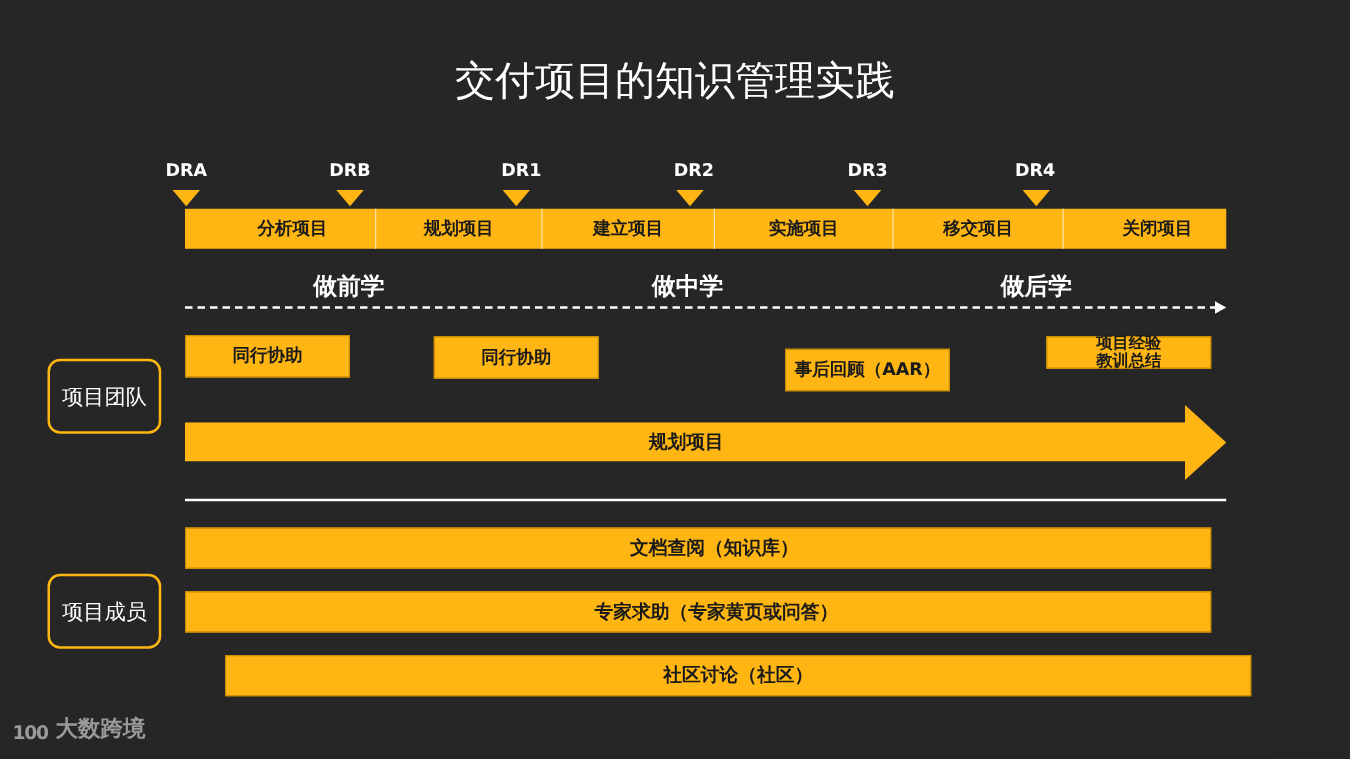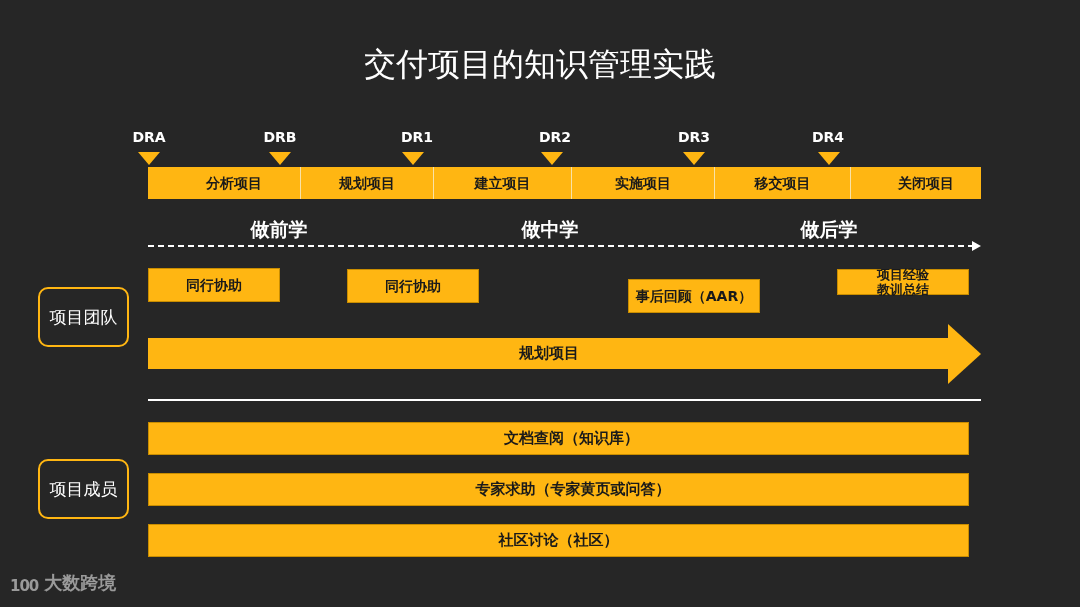--- a/index.html
+++ b/index.html
@@ -71,20 +71,20 @@
 <div class="abs role" style="top:287px;">项目团队</div>
 
 <div class="abs arrow-body"></div>
 <div class="abs arrow-head"></div>
 <div class="abs arrow-label">规划项目</div>
 
 <div class="abs hline"></div>
 
 <div class="abs bar" style="top:422px;padding-left:26px;">文档查阅（知识库）</div>
 <div class="abs bar" style="top:473px;padding-left:29px;">专家求助（专家黄页或问答）</div>
-<div class="abs bar" style="top:524px;">社区讨论（社区）</div>
+<div class="abs bar" style="top:524px;margin-left:32px;">社区讨论（社区）</div>
 
 <div class="abs role" style="top:459px;">项目成员</div>
 
 <div class="abs logo">
   <span class="logo-mark">100</span>
   <span>大数跨境</span>
 </div>
 
 </body></html>

